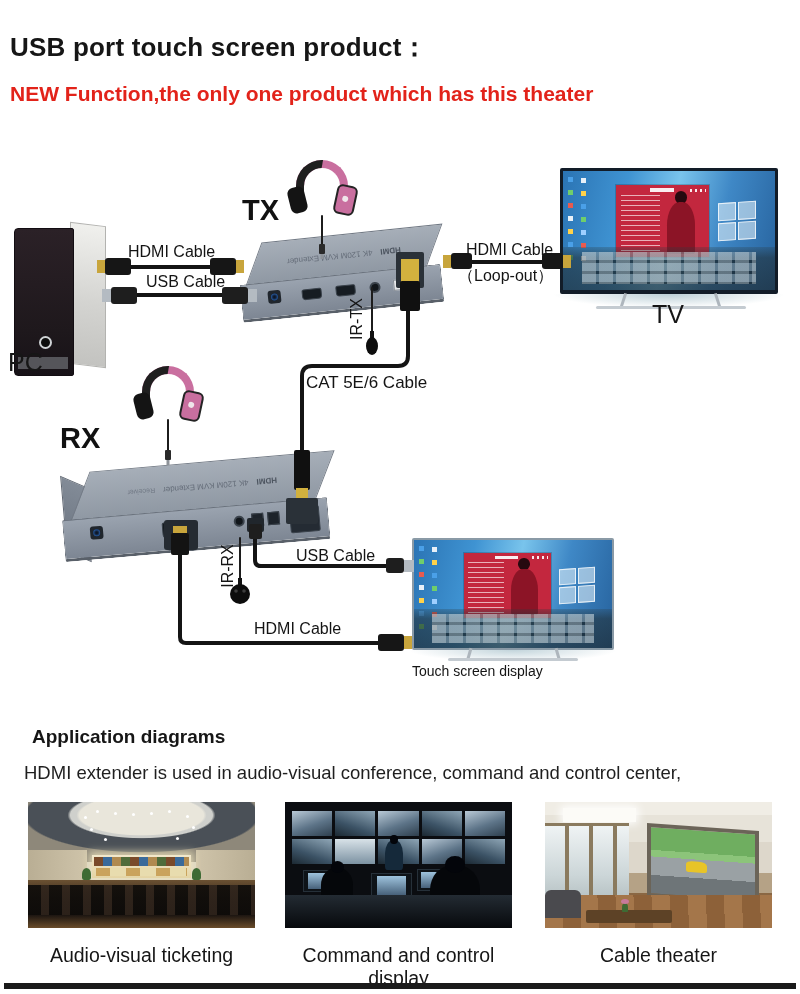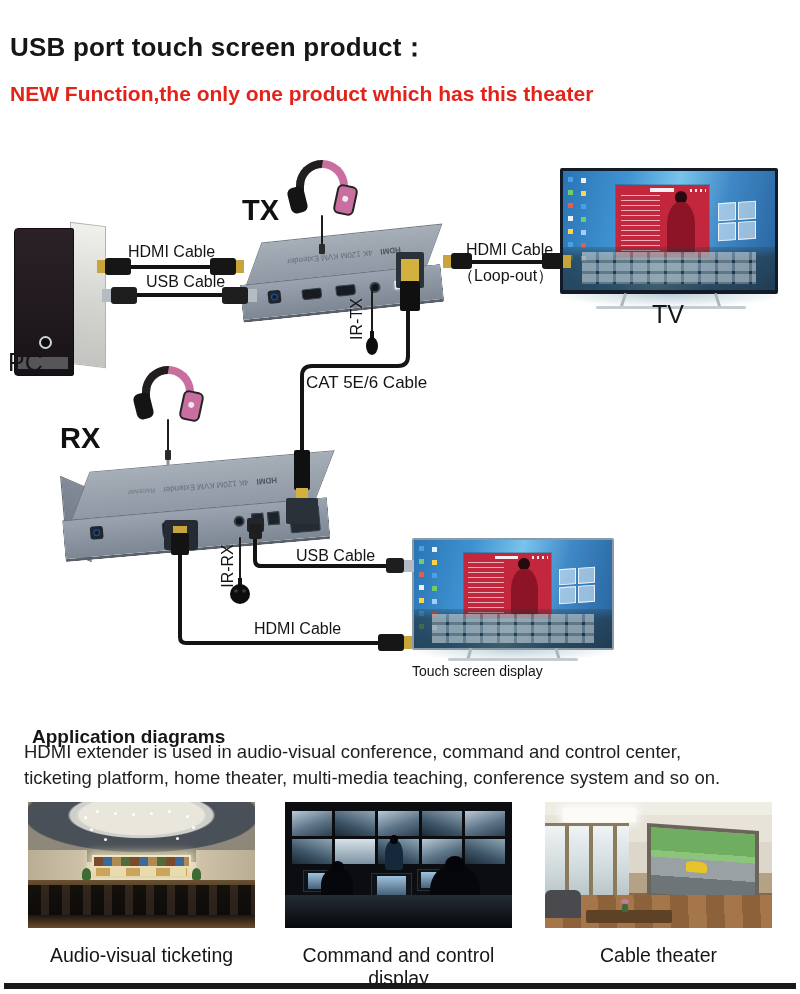--- a/index.html
+++ b/index.html
@@ -103,21 +103,21 @@
   .base{position:absolute;height:3px;background:#c4cbd1;border-radius:2px;z-index:11;}
   .touch{left:412px;top:538px;width:202px;height:112px;border:2px solid #8a9aa6;box-sizing:border-box;
     background:#10202e;z-index:10;border-radius:2px;}
   .touch .winscene{inset:0;}
   .touch-shadow{left:408px;top:650px;width:210px;height:12px;z-index:5;
     background:radial-gradient(ellipse at 50% 0%,rgba(120,160,175,.45),rgba(120,160,175,0) 70%);}
   .touch-label{left:412px;top:663px;width:202px;text-align:left;font-size:14px;z-index:50;}
 
   
   .app-head{left:32px;top:694px;font-size:19px;font-weight:bold;color:#161616;margin-top:32px;}
-  .app-desc{left:24px;top:739px;width:740px;font-size:18.5px;line-height:1.42;color:#1f1f1f;}
+  .app-desc{left:24px;top:760px;width:740px;font-size:18.5px;line-height:1.42;color:#1f1f1f;}
   .photo{top:802px;width:227px;height:126px;overflow:hidden;position:absolute;background:#888;z-index:10;}
   .caption{top:944px;width:227px;text-align:center;font-size:19.5px;color:#161616;position:absolute;}
 
   
   .p1{left:28px;background:#d9d3c4;}
   .p1-ceil{position:absolute;left:-6%;top:-4%;width:112%;height:52%;
     background:radial-gradient(ellipse 58% 72% at 50% 28%,#e9e6db 0 42%,#cfd0cc 44% 48%,#4a5057 50% 78%,#8e887a 80%);}
   .p1-dots{position:absolute;left:30%;top:6%;width:3px;height:3px;border-radius:50%;background:#fff;
     box-shadow:18px 2px #fff,36px 3px #fff,54px 2px #fff,72px 0 #fff,-12px 6px #fff,90px 5px #fff,
     8px 28px #fff,80px 27px #fff,-6px 18px #fff,96px 16px #fff;}
@@ -357,21 +357,20 @@
 
   <rect x="386" y="558" width="18" height="15" rx="3" fill="#1e1e1e"></rect>
   <rect x="404" y="560" width="10" height="12" fill="#b4bbc2"></rect>
   <rect x="378" y="634" width="26" height="17" rx="3" fill="#161616"></rect>
   <rect x="404" y="636" width="8" height="13" fill="#c8a53c"></rect>
 </svg>
 
 <div class="abs app-head">Application diagrams</div>
 <div class="abs app-desc">
   <div>HDMI extender is used in audio-visual conference, command and control center,</div>
-  <div>ticketing platform, home theater, multi-media teaching, conference system and so on.</div>
 </div>
 
 <div class="photo p1">
   <div class="p1-ceil"></div>
   <div class="p1-dots"></div>
   <div class="p1-wallL"></div>
   <div class="p1-wallR"></div>
   <div class="p1-screen"></div>
   <div class="p1-plant" style="left:24%;top:52%;"></div>
   <div class="p1-plant" style="right:24%;top:52%;"></div>

